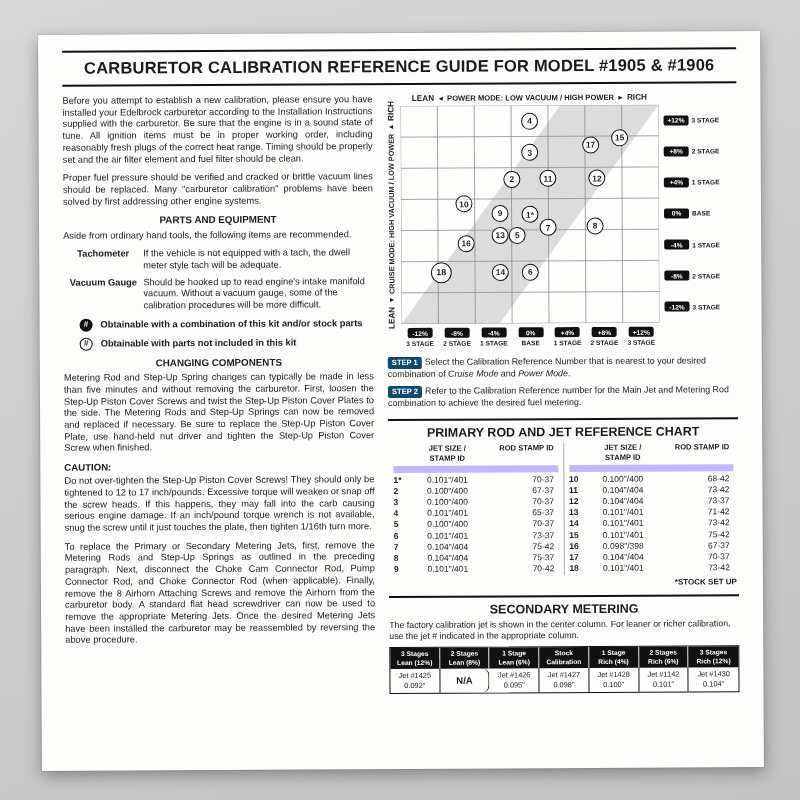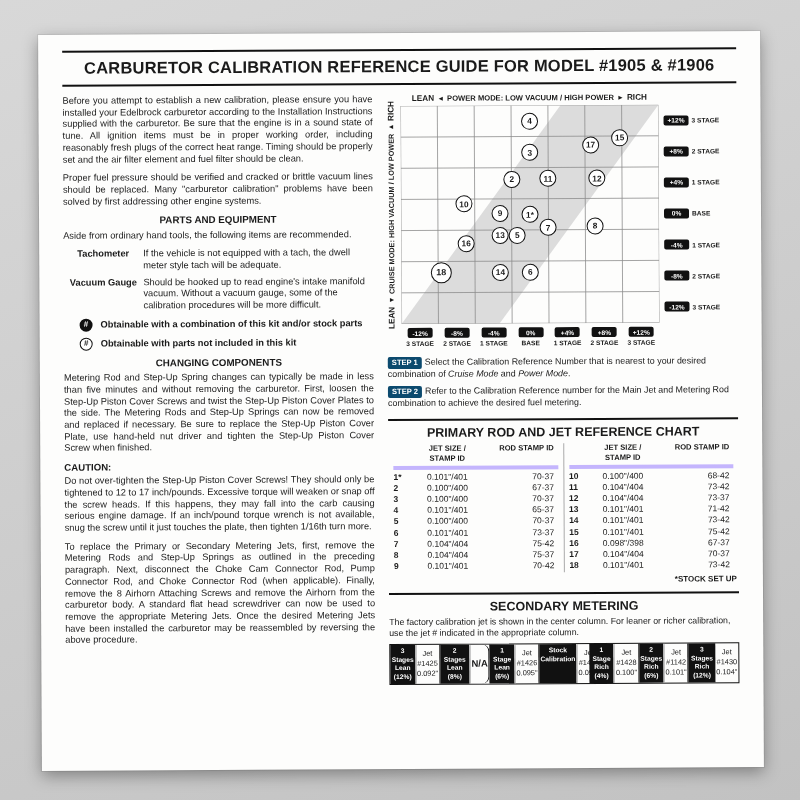--- a/index.html
+++ b/index.html
@@ -96,33 +96,33 @@
   .step em { font-style: italic; margin-top: 40px; }
   
   .primary-head {
     margin-top: 9px; border-top: 2px solid #111; padding-top: 5px;
     text-align: center; font-weight: bold; font-size: 12.5px;
   }
   .ptable { display: flex; margin-top: 4px; font-size: 8.5px; line-height: 1.32; }
   .phalf { flex: 1; padding: 0 5px; }
   .phalf.right { border-left: 1px solid #aaa; }
   .prow { display: flex; align-items: baseline; }
-  .prow.phead { font-weight: bold; font-size: 7.6px; border-bottom: 4px solid #c4b5fd; padding-bottom: 2px; margin-bottom: 2px; }
+  .prow.phead { font-weight: bold; font-size: 7.6px; border-bottom: 7px solid #c4b5fd; padding-bottom: 2px; margin-bottom: 2px; }
   .pnum { width: 22px; font-weight: bold; flex-shrink: 0; }
   .pjet { width: 64px; text-align: center; flex-shrink: 0; }
   .prod { flex: 1; text-align: right; padding-right: 4px; }
   .stock-note { text-align: right; font-size: 8px; font-weight: bold; margin: 3px 2px 0 0; }
   
   .secondary-head {
     margin-top: 8px; border-top: 2px solid #111; padding-top: 5px;
     text-align: center; font-weight: bold; font-size: 12.5px;
   }
   .secondary-desc { font-size: 8.8px; line-height: 1.28; margin: 3px 0 5px 0; text-align: left; }
   .stable { display: flex; width: 100%; border: 1px solid #111; box-sizing: border-box; }
-  .scol { flex: 1; display: flex; flex-direction: row; min-width: 0; }
+  .scol { flex: 1; display: flex; flex-direction: column; min-width: 0; }
   .scol-head {
     background: #111; color: #fff; text-align: center;
     font-size: 6.7px; font-weight: bold; line-height: 1.3; padding: 2px 1px;
   }
   .scol:not(:last-child) .scol-head { border-right: 1px solid #fff; }
   .scol:not(:last-child) .scol-val { border-right: 1px solid #111; }
   .scol-val {
     flex: 1; text-align: center; font-size: 7.4px; line-height: 1.35;
     padding: 2px 1px; display: flex; flex-direction: column; justify-content: center;
   }

